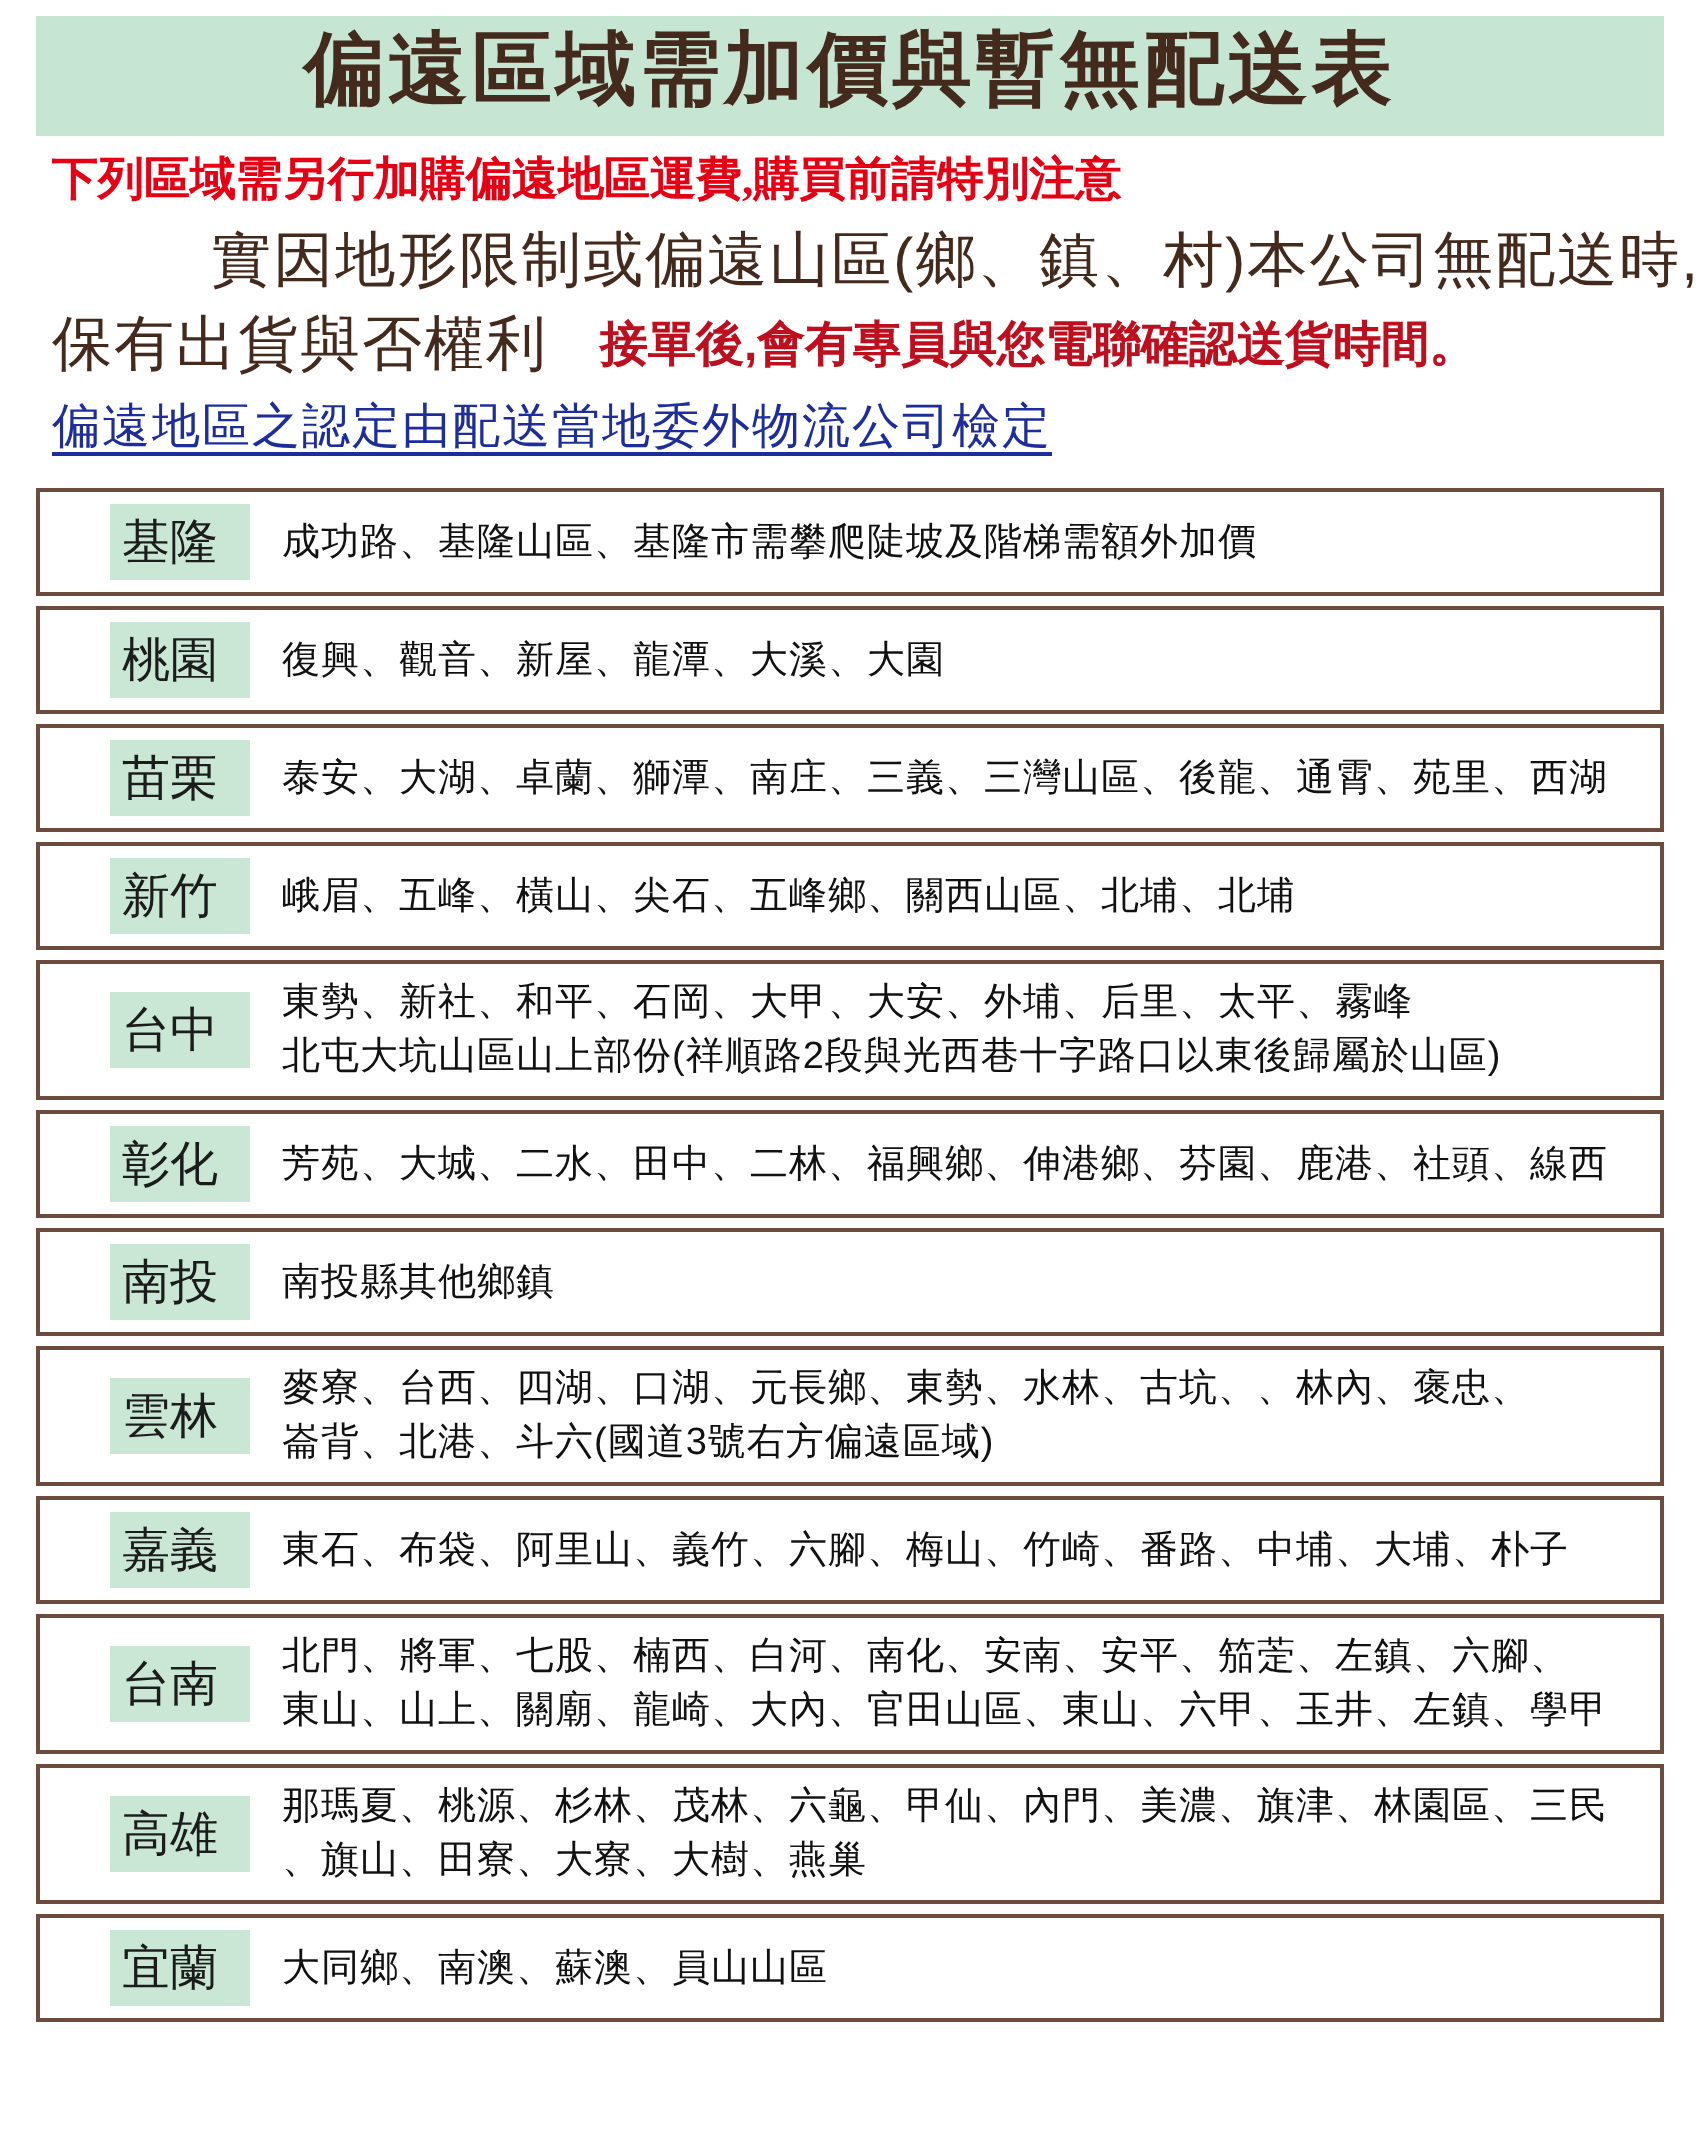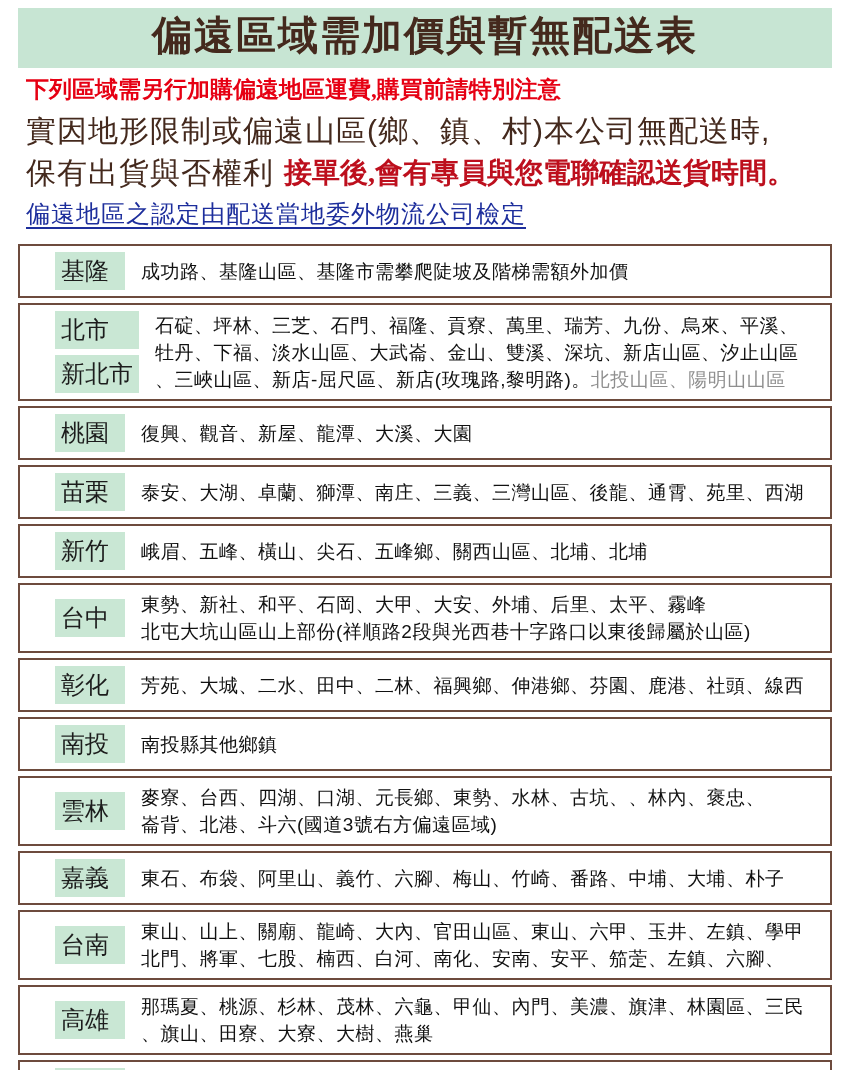--- a/index.html
+++ b/index.html
@@ -20,31 +20,31 @@
   }
   .notice{
     margin:6px 0 2px 26px;
     font-family:"Liberation Serif","DejaVu Serif",serif;
     font-weight:bold;font-size:23px;
     color:var(--red-bright);
   }
   .heading1{
     margin:6px 0 0 26px;
     font-size:30px;color:var(--brown-text);
-    line-height:40px;letter-spacing:1px;
+    line-height:40px;letter-spacing:1px;text-align:right;
   }
   .heading2{
     margin:2px 0 0 26px;
     font-size:30px;color:var(--brown-text);
     line-height:40px;letter-spacing:1px;
-    display:flex;align-items:flex-start;gap:10px;
+    display:flex;align-items:flex-start;gap:26px;
   }
   .heading2 .red-inline{
-    font-family:Liberation Serif, serif;
-    font-weight:bold;font-size:28px;
+    font-family:Liberation Sans, sans-serif;
+    font-weight:bold;font-size:24px;
     color:var(--red-dark);letter-spacing:0;
   }
   .heading-blue{
     margin:4px 0 0 26px;
     display:inline-block;
     font-size:24px;color:var(--blue);
     line-height:34px;letter-spacing:1px;
     text-decoration:underline;
     text-decoration-thickness:2px;
     text-underline-offset:5px;
@@ -110,31 +110,20 @@
       <div class="row">
         <div class="labels">
           <div class="label-badge">基隆</div>
         </div>
         <div class="content">
           <div class="line"><span>成功路、基隆山區、基隆市需攀爬陡坡及階梯需額外加價</span></div>
         </div>
       </div>
       <div class="row">
         <div class="labels">
-          <div class="label-badge">北市</div>
-          <div class="label-badge">新北市</div>
-        </div>
-        <div class="content">
-          <div class="line"><span>石碇、坪林、三芝、石門、福隆、貢寮、萬里、瑞芳、九份、烏來、平溪、</span></div>
-          <div class="line"><span>牡丹、下福、淡水山區、大武崙、金山、雙溪、深坑、新店山區、汐止山區</span></div>
-          <div class="line"><span>、三峽山區、新店-屈尺區、新店(玫瑰路,黎明路)。</span><span class="muted">北投山區、陽明山山區</span></div>
-        </div>
-      </div>
-      <div class="row">
-        <div class="labels">
           <div class="label-badge">桃園</div>
         </div>
         <div class="content">
           <div class="line"><span>復興、觀音、新屋、龍潭、大溪、大園</span></div>
         </div>
       </div>
       <div class="row">
         <div class="labels">
           <div class="label-badge">苗栗</div>
         </div>
@@ -190,22 +179,22 @@
         </div>
         <div class="content">
           <div class="line"><span>東石、布袋、阿里山、義竹、六腳、梅山、竹崎、番路、中埔、大埔、朴子</span></div>
         </div>
       </div>
       <div class="row">
         <div class="labels">
           <div class="label-badge">台南</div>
         </div>
         <div class="content">
+          <div class="line"><span>北門、將軍、七股、楠西、白河、南化、安南、安平、笳萣、左鎮、六腳、</span></div>
           <div class="line"><span>東山、山上、關廟、龍崎、大內、官田山區、東山、六甲、玉井、左鎮、學甲</span></div>
-          <div class="line"><span>北門、將軍、七股、楠西、白河、南化、安南、安平、笳萣、左鎮、六腳、</span></div>
         </div>
       </div>
       <div class="row">
         <div class="labels">
           <div class="label-badge">高雄</div>
         </div>
         <div class="content">
           <div class="line"><span>那瑪夏、桃源、杉林、茂林、六龜、甲仙、內門、美濃、旗津、林園區、三民</span></div>
           <div class="line"><span>、旗山、田寮、大寮、大樹、燕巢</span></div>
         </div>

